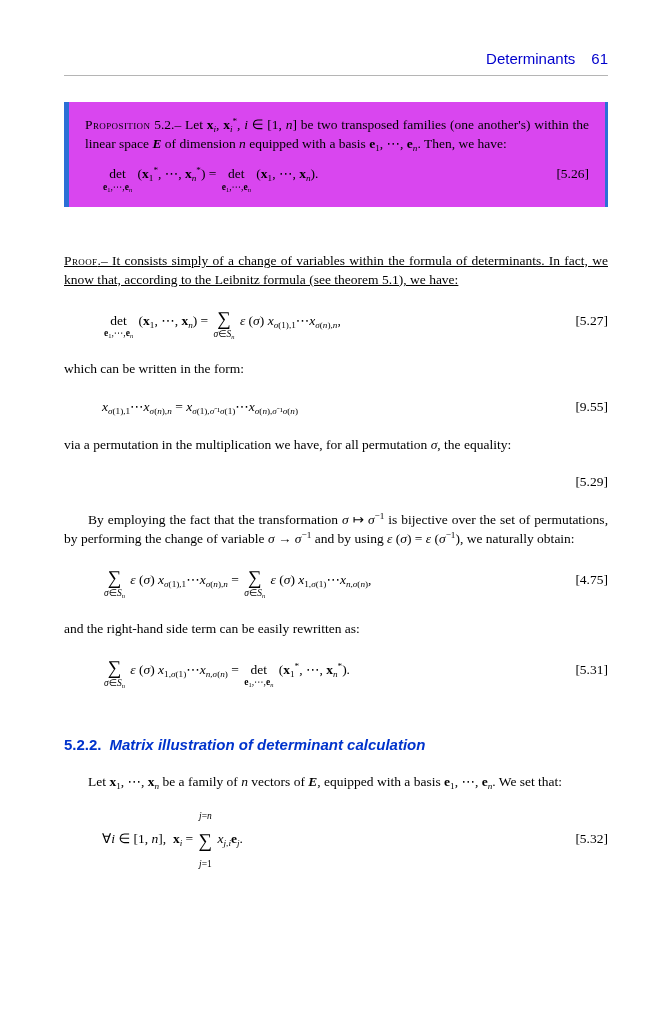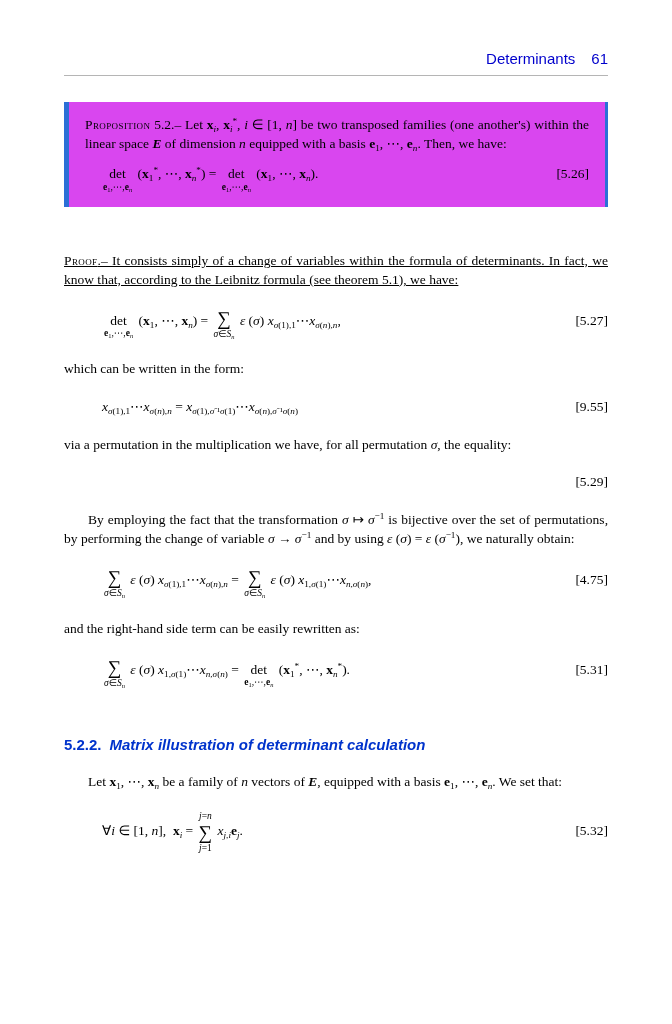--- a/index.html
+++ b/index.html
@@ -41,21 +41,21 @@
   sub, sup { font-size: 68%; line-height: 0; }
   sub { vertical-align: -0.3em; }
   sup { vertical-align: 0.5em; }
 
   .mu { display: inline-flex; flex-direction: column; align-items: center; line-height: 1; margin: 0 2px; justify-content: flex-end; }
   .mu .mb { line-height: 1; }
   .mu .ms, .mu .mt { font-size: 9.5px; line-height: 1.1; }
   .mu .ms { margin-top: 1px; }
   .mu .mt { margin-bottom: 1px; }
   .sum { font-size: 19px; }
-  .mu3 { vertical-align: middle; }
+  .mu3 { vertical-align: middle; gap: 8px; }
 
   .sechead {
     margin-top: 48px;
     font-family: "Liberation Sans", sans-serif;
     font-size: 15px; font-weight: bold; color: #0033cc;
   }
   .secnum { font-style: normal; margin-right: 8px; }
   .sectitle { font-style: italic; }
 </style>
 </head>

